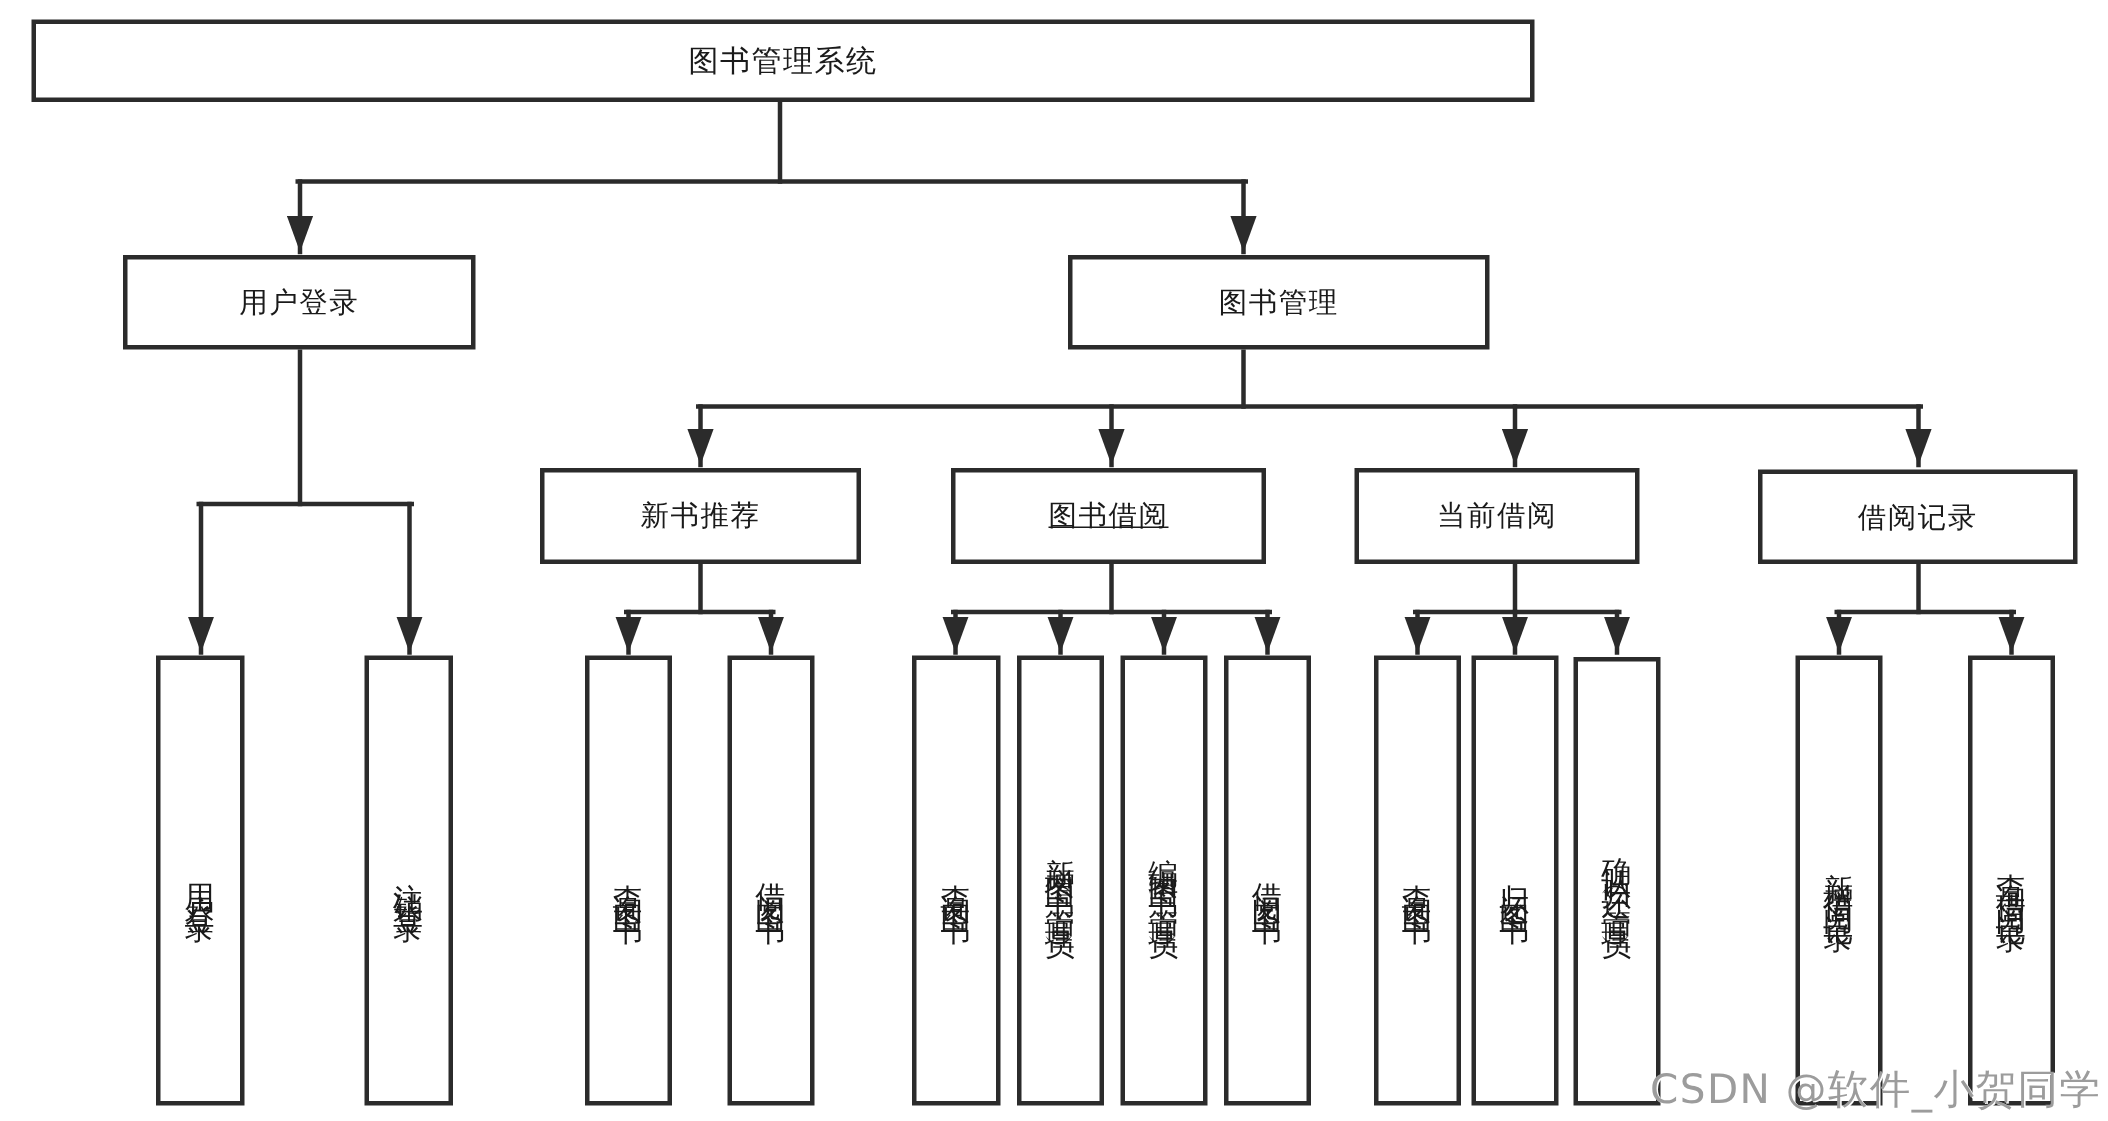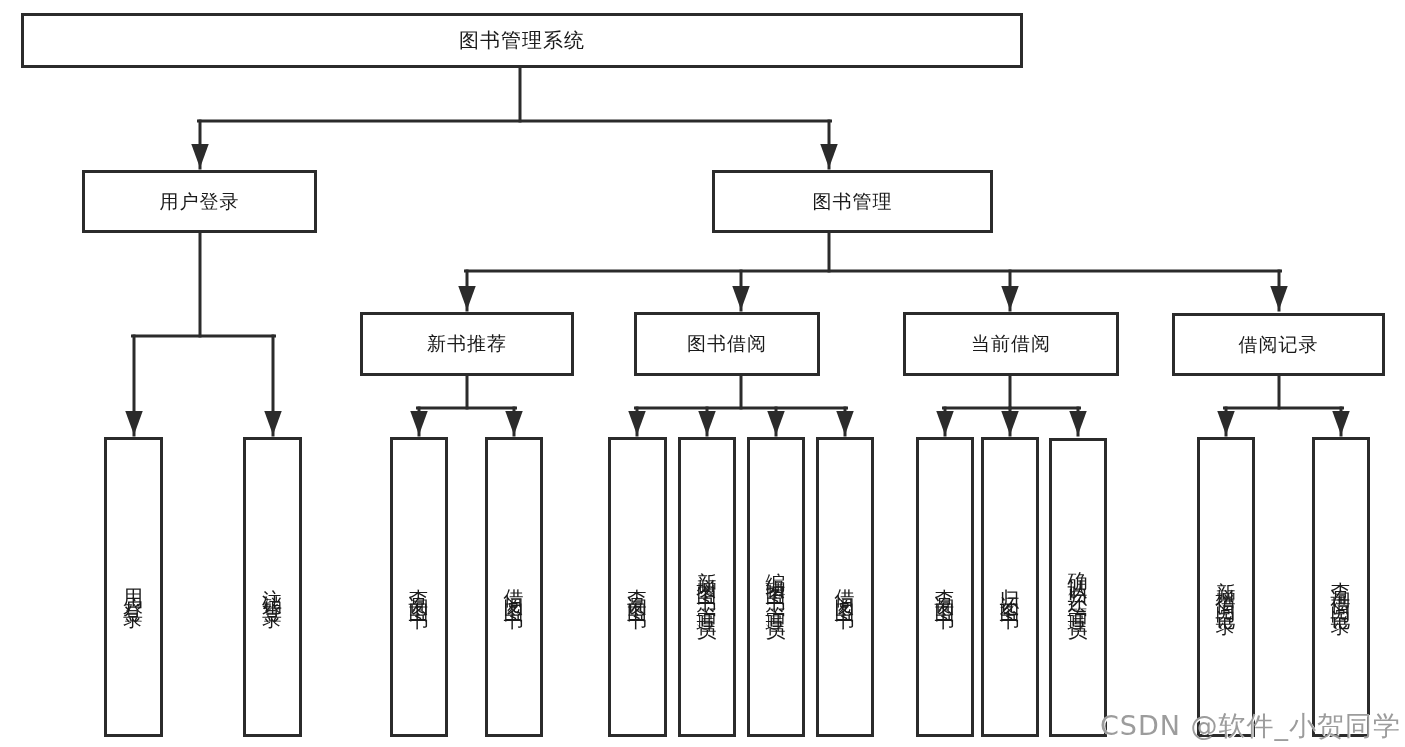--- a/index.html
+++ b/index.html
@@ -114,22 +114,22 @@
       <path d="M1341,408 L1341,435" marker-end="url(#arrow)"></path>
     </g>
   </svg>
 
   <div class="node h-node root-node" style="left:21px; top:13px; width:1002px; height:55px;">图书管理系统</div>
 
   <div class="node h-node" style="left:82px; top:170px; width:235px; height:63px;">用户登录</div>
   <div class="node h-node" style="left:712px; top:170px; width:281px; height:63px;">图书管理</div>
 
   <div class="node h-node" style="left:360px; top:312px; width:214px; height:64px;">新书推荐</div>
-  <div class="node h-node" style="left:634px; top:312px; width:186px; height:64px;">图书借阅</div>
-  <div class="node h-node" style="left:903px; top:312px; width:216px; height:64px;">当前借阅</div>
+  <div class="node h-node" style="left:634px; top:312px; width:210px; height:64px;text-decoration:underline;">图书借阅</div>
+  <div class="node h-node" style="left:903px; top:312px; width:190px; height:64px;">当前借阅</div>
   <div class="node h-node" style="left:1172px; top:313px; width:213px; height:63px;">借阅记录</div>
 
   <div class="node v-node" style="left:104px; top:437px; width:59px; height:300px;">
     <span>用户登录</span>
   </div>
   <div class="node v-node" style="left:243px; top:437px; width:59px; height:300px;">
     <span>注销登录</span>
   </div>
 
   <div class="node v-node" style="left:390px; top:437px; width:58px; height:300px;">

